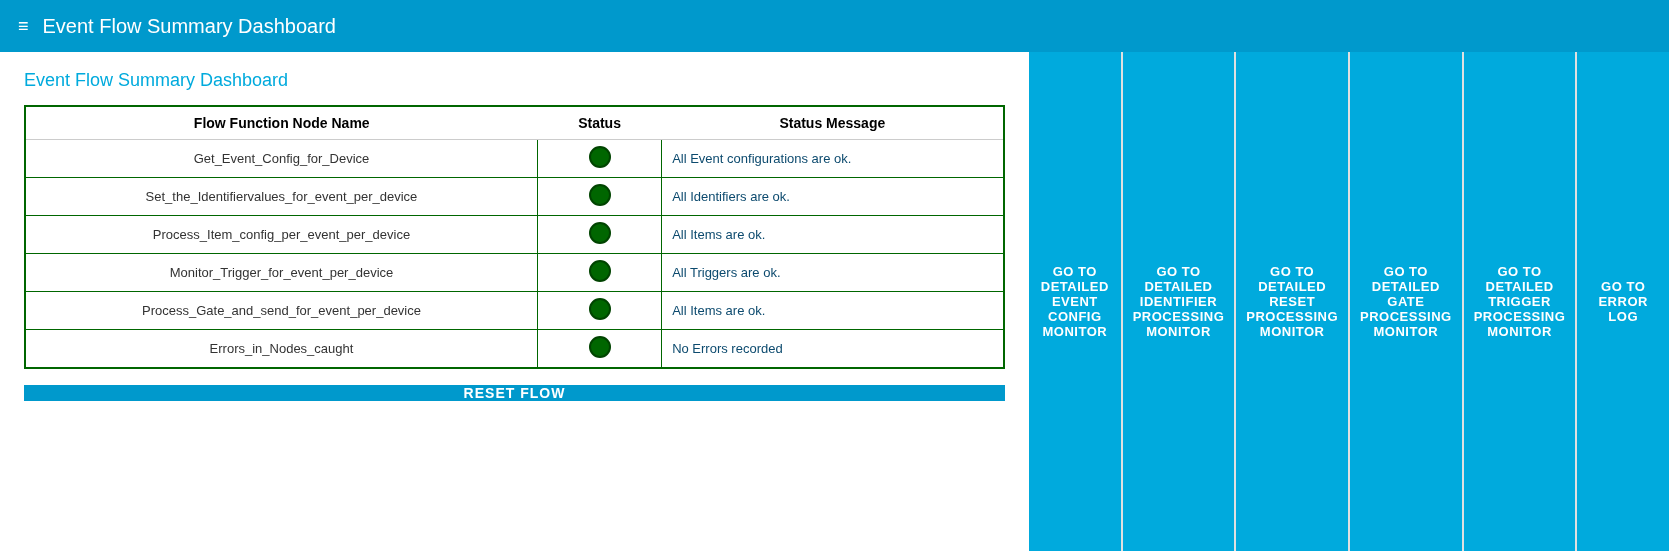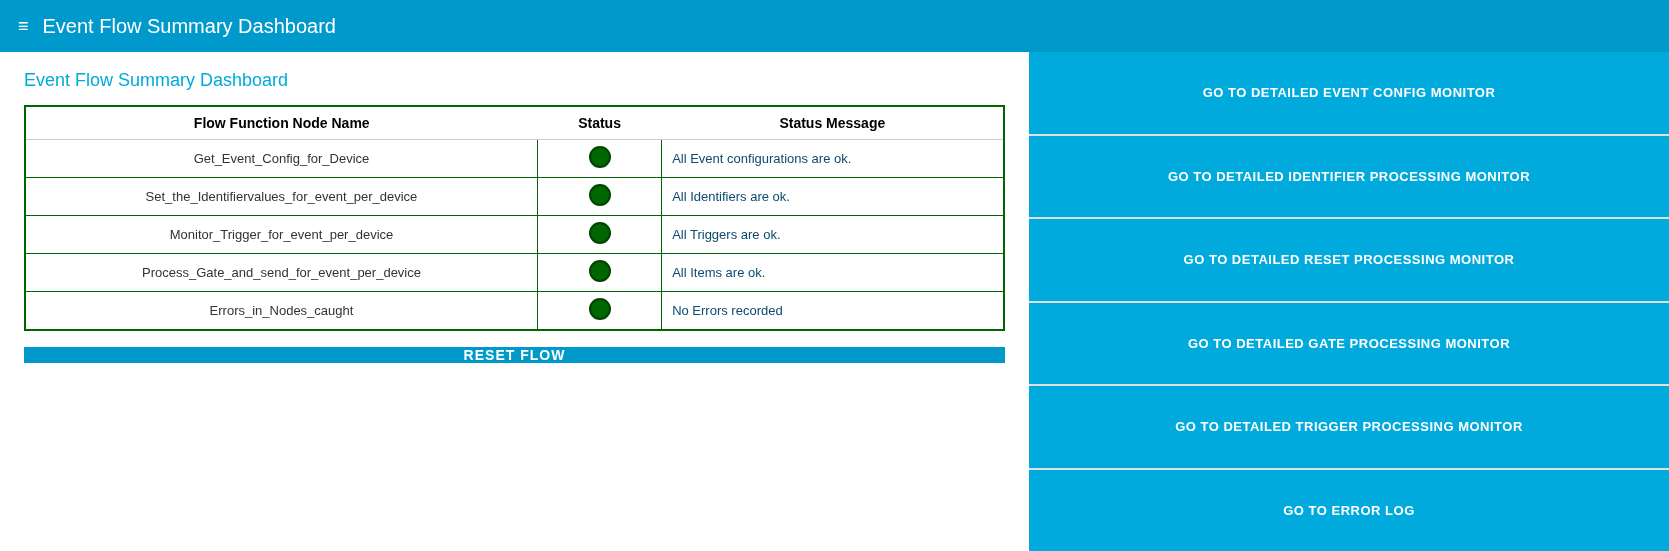--- a/index.html
+++ b/index.html
@@ -91,21 +91,21 @@
       font-weight: bold;
       letter-spacing: 1px;
       cursor: pointer;
       text-align: center;
     }
 
     
     .right-panel {
       width: 640px;
       display: flex;
-      flex-direction: column;
+      flex-direction: row;
       gap: 2px;
       background: #e0e0e0;
     }
     .nav-btn {
       flex: 1;
       background: #00aadd;
       color: white;
       border: none;
       font-size: 13px;
       font-weight: bold;
@@ -145,20 +145,25 @@
             <td class="col-name">Get_Event_Config_for_Device</td>
             <td class="col-status"><span class="status-dot"></span></td>
             <td class="col-message">All Event configurations are ok.</td>
           </tr>
           <tr>
             <td class="col-name">Set_the_Identifiervalues_for_event_per_device</td>
             <td class="col-status"><span class="status-dot"></span></td>
             <td class="col-message">All Identifiers are ok.</td>
           </tr>
           <tr>
+            <td class="col-name">Process_Item_config_per_event_per_device</td>
+            <td class="col-status"><span class="status-dot"></span></td>
+            <td class="col-message">All Items are ok.</td>
+          </tr>
+          <tr>
             <td class="col-name">Monitor_Trigger_for_event_per_device</td>
             <td class="col-status"><span class="status-dot"></span></td>
             <td class="col-message">All Triggers are ok.</td>
           </tr>
           <tr>
             <td class="col-name">Process_Gate_and_send_for_event_per_device</td>
             <td class="col-status"><span class="status-dot"></span></td>
             <td class="col-message">All Items are ok.</td>
           </tr>
           <tr>

